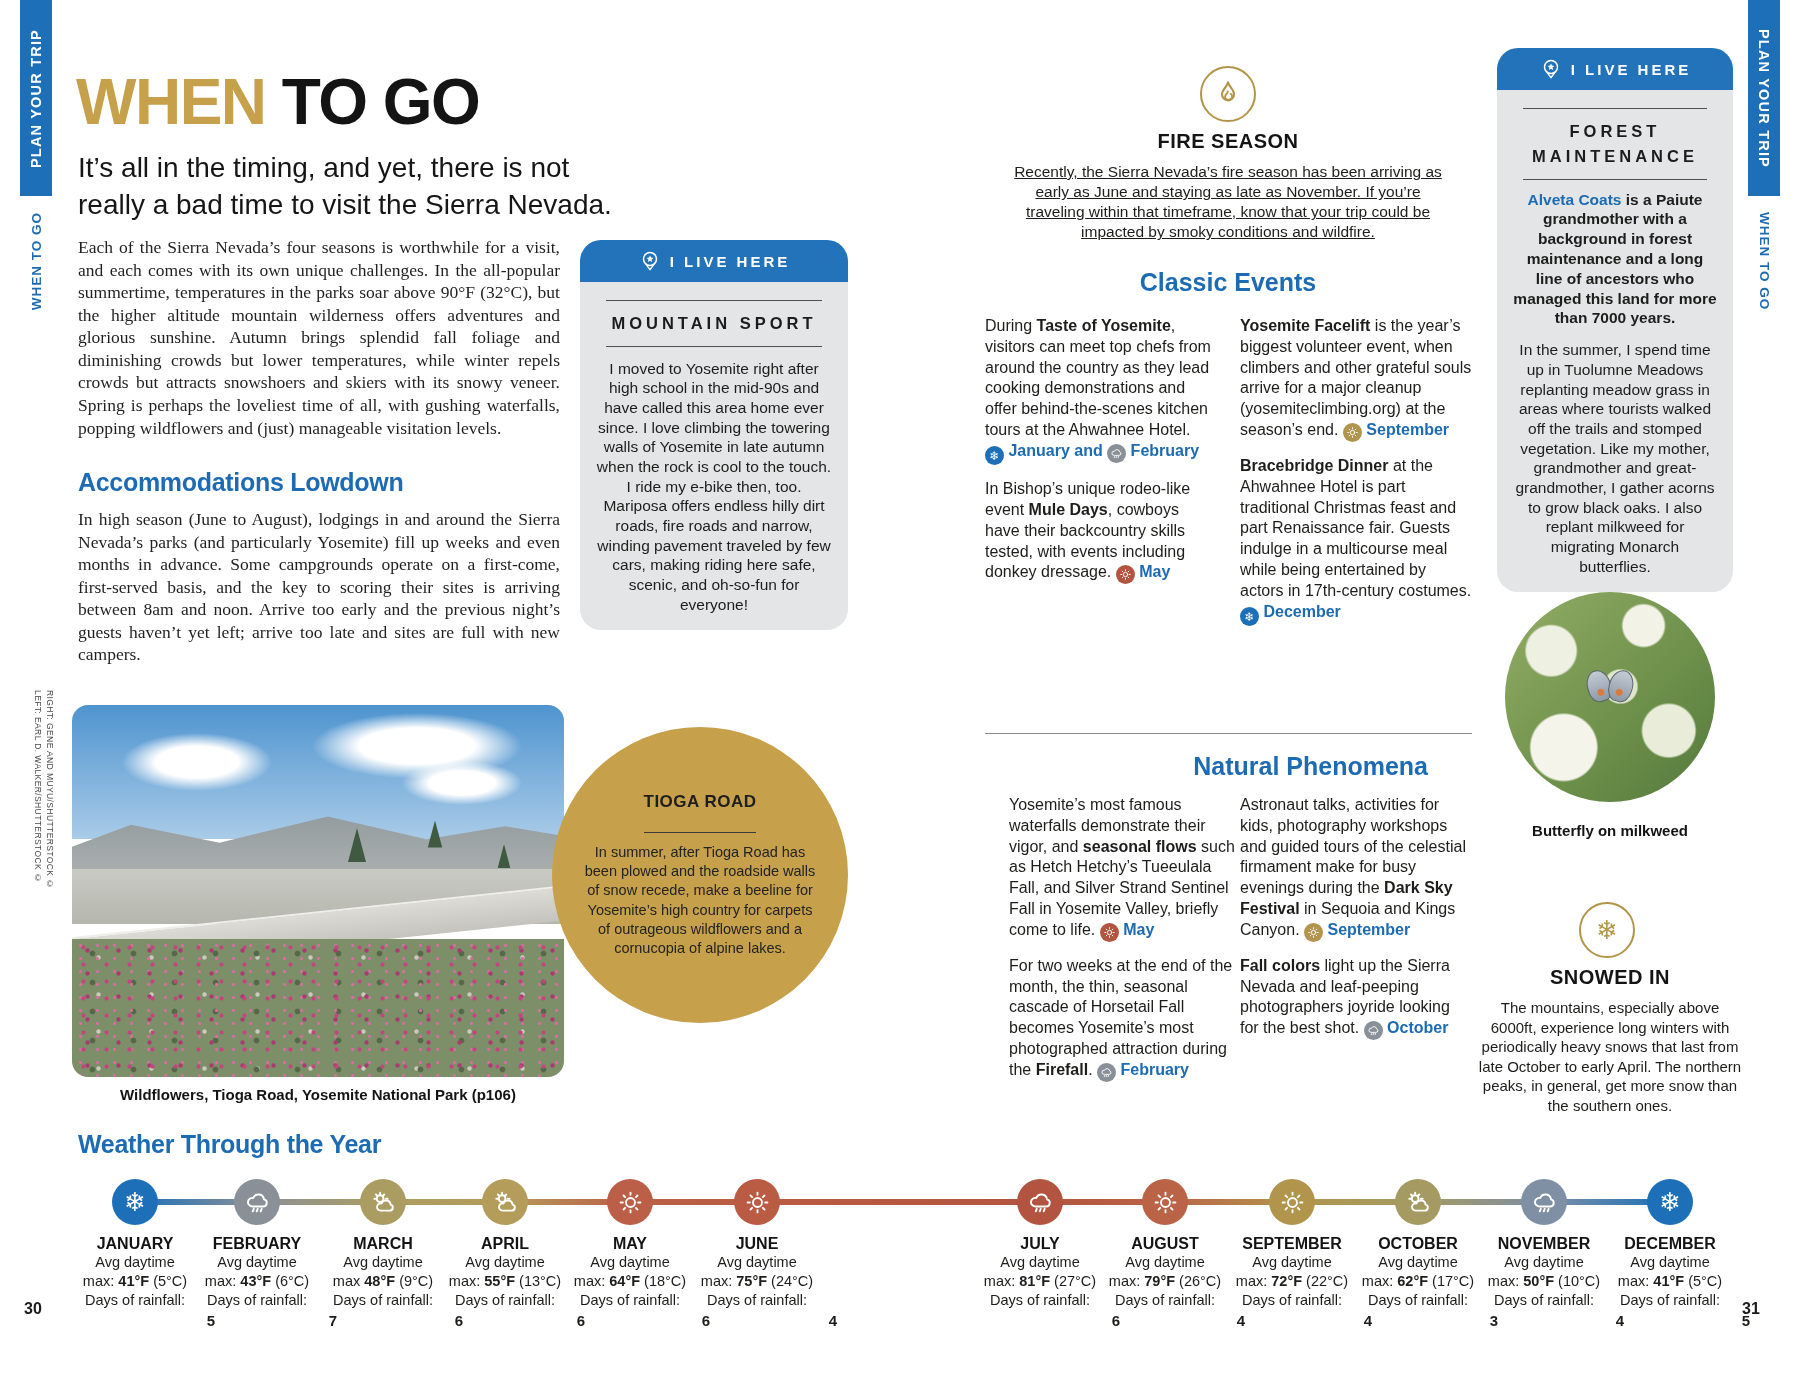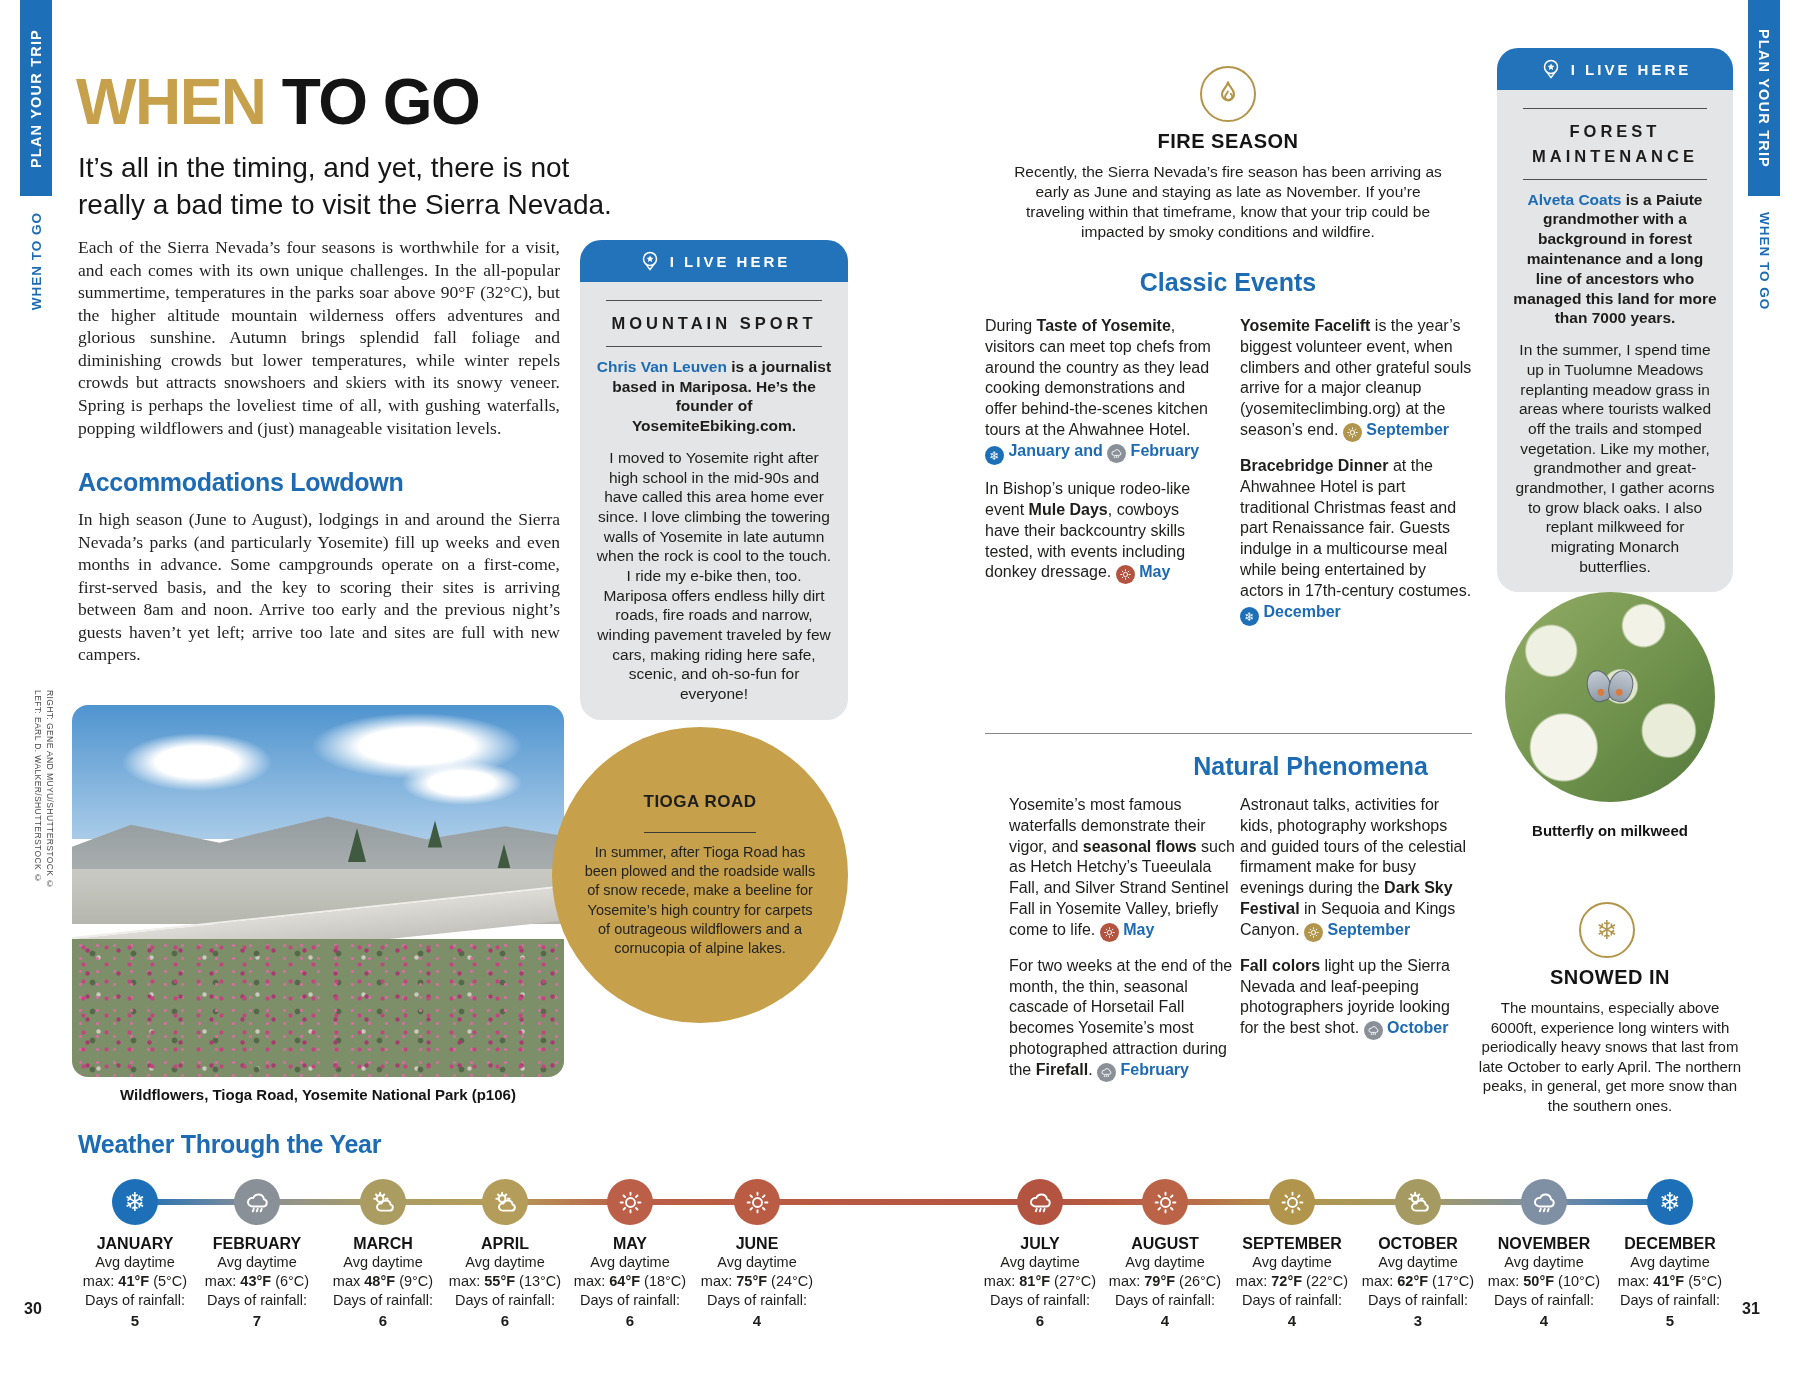--- a/index.html
+++ b/index.html
@@ -1,19 +1,19 @@
 <!DOCTYPE html>
 <html><head>
 <meta charset="utf-8">
 <style>
   html,body{margin:0;padding:0;}
   body{width:1800px;height:1385px;position:relative;background:#ffffff;
        font-family:"Liberation Sans",sans-serif;color:#1d1d1b;overflow:hidden;}
   .abs{position:absolute;}
-  .b{font-weight:bold;}
+  .b{font-weight:bold;text-align:right;}
   .acc{color:#1c6bb3;font-weight:bold;}
 
   
   .tabbox{background:#1d70b8;display:flex;align-items:center;justify-content:center;}
   .vtext{writing-mode:vertical-rl;transform:rotate(180deg);font-weight:bold;font-size:14.5px;
          letter-spacing:1.2px;color:#fff;white-space:nowrap;}
   .vtext-r{writing-mode:vertical-rl;font-weight:bold;font-size:14.5px;letter-spacing:1.2px;
          color:#fff;white-space:nowrap;}
   .vsection{writing-mode:vertical-rl;transform:rotate(180deg);font-weight:bold;font-size:13.5px;
          letter-spacing:1px;color:#1c6bb3;white-space:nowrap;}
@@ -172,40 +172,39 @@
           <path d="M7.9 15.1 12 20.6l4.1-5.5" fill="none" stroke="#fff" stroke-width="1.5" stroke-linejoin="round"></path>
           <path fill="#fff" d="M12 6.4l1 2.2 2.4.3-1.8 1.6.5 2.4-2.1-1.2-2.1 1.2.5-2.4-1.8-1.6 2.4-.3z"></path>
         </svg>
       </span>
     <span>I LIVE HERE</span>
   </div>
   <div class="lh-body">
     <div class="rule"></div>
     <div class="sb-title">MOUNTAIN SPORT</div>
     <div class="rule"></div>
-    <p class="sb-intro"><span class="b acc">Chris Van Leuven</span><span class="b"> is a journalist based in Mariposa. He’s the founder of YosemiteEbiking.com.</span></p>
     <p class="sb-text">I moved to Yosemite right after high school in the mid-90s and have called this area home ever since. I love climbing the towering walls of Yosemite in late autumn when the rock is cool to the touch. I ride my e-bike then, too. Mariposa offers endless hilly dirt roads, fire roads and narrow, winding pavement traveled by few cars, making riding here safe, scenic, and oh-so-fun for everyone!</p>
   </div>
 </div>
 
 <div class="abs tioga" style="left:552px;top:727px;width:296px;height:296px;">
   <div class="tioga-title">TIOGA ROAD</div>
   <p class="tioga-body">In summer, after Tioga Road has been plowed and the roadside walls of snow recede, make a beeline for Yosemite’s high country for carpets of outrageous wildflowers and a cornucopia of alpine lakes.</p>
 </div>
 
 <div class="abs gold-badge" style="left:1200px;top:66px;">
   <span style="display:inline-flex;width:32px;height:32px;">
       <svg viewBox="0 0 24 24">
         <path fill="none" stroke="#b3954a" stroke-width="1.6" stroke-linejoin="round" d="M12 3.2c.6 3.4 4.5 4.8 4.5 8.9a4.5 4.5 0 0 1-9 0C7.5 8.5 11 7.4 12 3.2z"></path>
         <path fill="none" stroke="#b3954a" stroke-width="1.4" stroke-linecap="round" d="M14 11.8a2.7 2.7 0 1 1-4.2 2.3c0-1.6 1.7-2.4 2.1-4"></path>
       </svg>
     </span>
 </div>
 <div class="abs sec-title" style="left:1028px;top:130px;width:400px;">FIRE SEASON</div>
-<div class="abs sec-body" style="left:1005px;top:162px;width:446px;">Recently, the Sierra Nevada’s fire season has been arriving as early as June and staying as late as November. If you’re traveling within that timeframe, know that your trip could be impacted by smoky conditions and wildfire.</div>
+<div class="abs sec-body" style="left:1005px;top:162px;width:446px;text-decoration:underline;">Recently, the Sierra Nevada’s fire season has been arriving as early as June and staying as late as November. If you’re traveling within that timeframe, know that your trip could be impacted by smoky conditions and wildfire.</div>
 
 <div class="abs h-blue-c" style="left:1028px;top:268px;width:400px;">Classic Events</div>
 <div class="abs ev" id="ce-col1" style="left:985px;top:316px;width:228px;">
   <p><span>During </span><span class="b">Taste of Yosemite</span><span>, visitors can meet top chefs from around the country as they lead cooking demonstrations and offer behind-the-scenes kitchen tours at the Ahwahnee Hotel. </span><span class="inline-ico" style="background: rgb(29, 112, 184);">
         <span class="snow">❄</span>
       </span><span class="b acc"> January and </span><span class="inline-ico" style="background: rgb(138, 144, 151);">
         <svg viewBox="0 0 24 24">
           <path fill="none" stroke="#fff" stroke-width="1.7" stroke-linecap="round" stroke-linejoin="round" d="M7.3 15.5a3.8 3.8 0 1 1 .9-7.5 5 5 0 0 1 9.6 1.2 3.2 3.2 0 0 1-.9 6.3z"></path>
           <path fill="none" stroke="#fff" stroke-width="1.7" stroke-linecap="round" stroke-linejoin="round" d="M8.7 17.6l-.9 2.2M12.2 17.6l-.9 2.2M15.7 17.6l-.9 2.2"></path>
         </svg>

